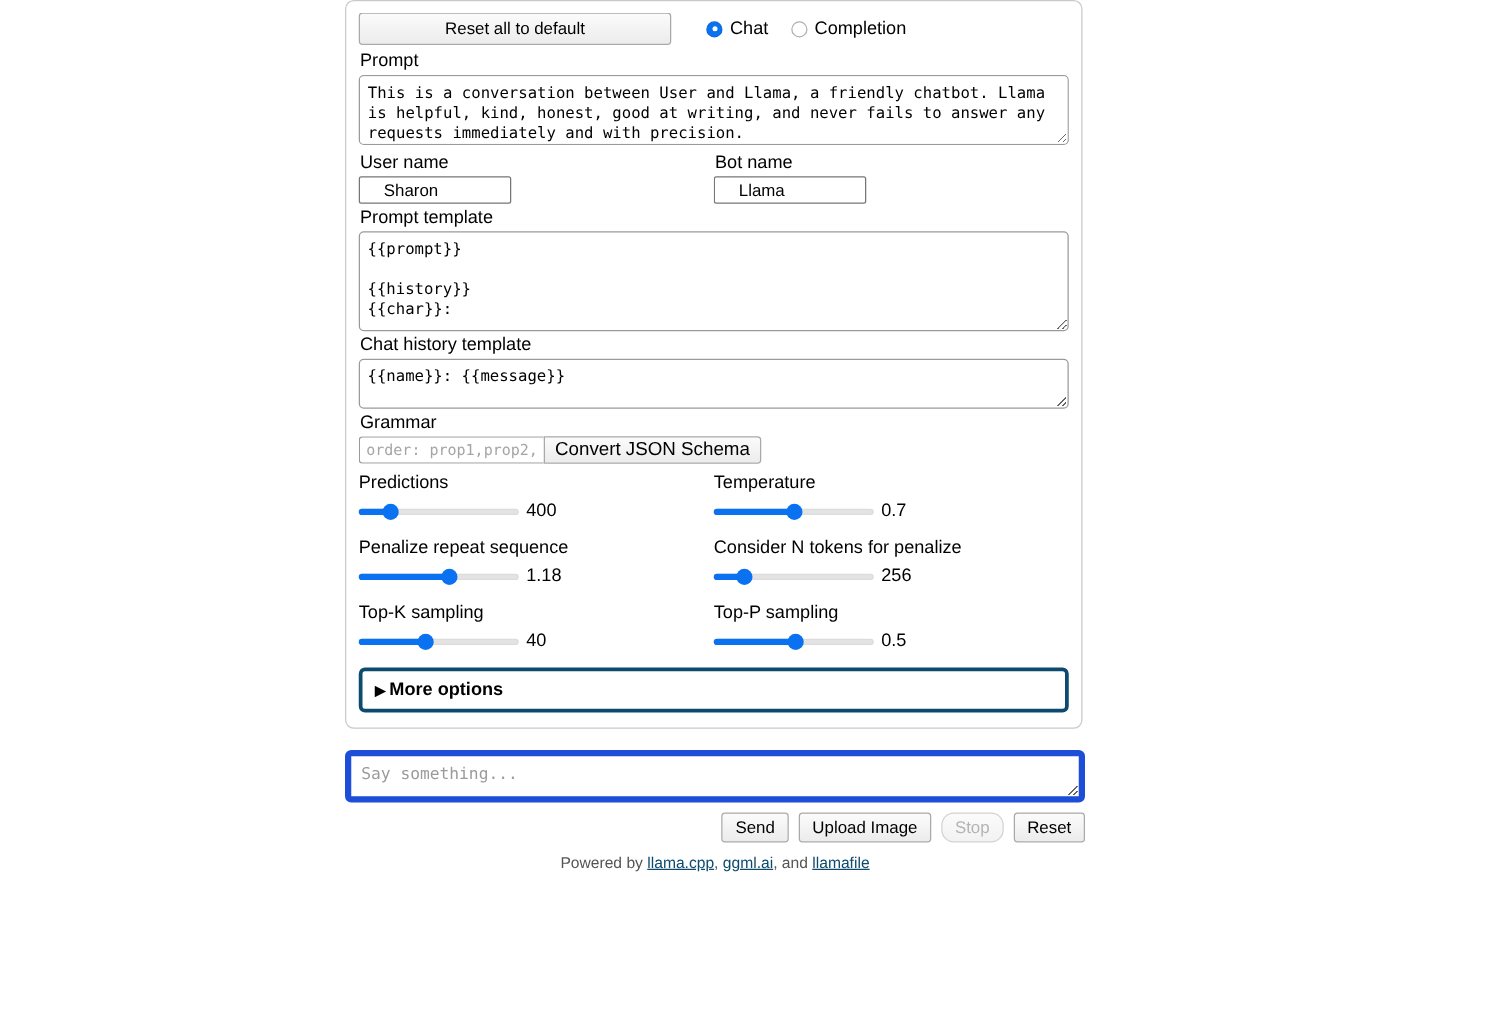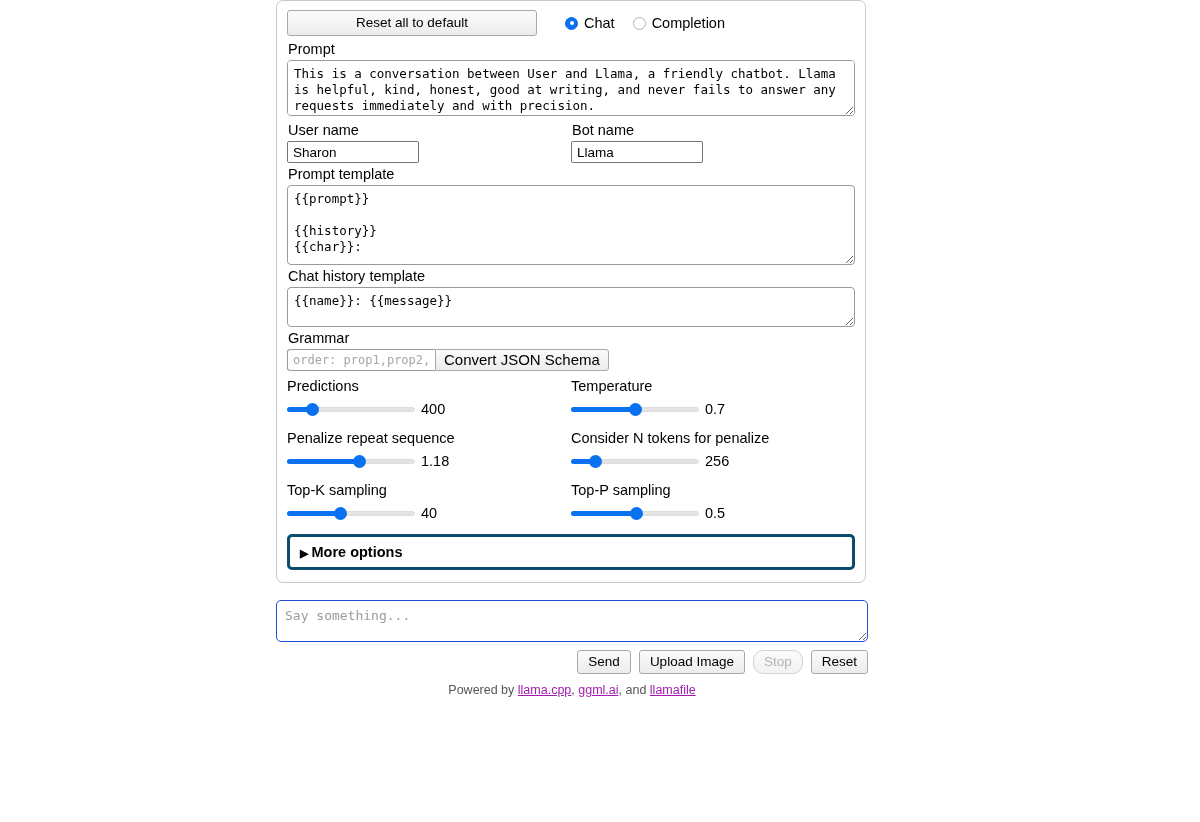--- a/index.html
+++ b/index.html
@@ -95,22 +95,22 @@
     line-height: 16px;
     outline: none;
   }
   textarea.ta { resize: vertical; }
   textarea.ta::placeholder, input.ti::placeholder { color: #a5a5a5; }
   input.name-input {
     font-family: "Liberation Sans", sans-serif;
     font-size: 13.5px;
     border: 1px solid #767676;
     border-radius: 2px;
-    padding: 3px 5px;
-    width: 132px;
+    padding: 3px 19px;
+    width: 122px;
     height: 22px;
     display: block;
     background: #fff;
     outline: none;
   }
 
   .ta-prompt { height: 56px; }
   .ta-template { height: 80px; }
   .ta-history { height: 40px; padding-top: 4px; }
   .ta-grammar { height: 80px; }
@@ -204,21 +204,21 @@
   .tri { font-size: 11px; margin-right: 3px; }
 
   
   .chat-area {
     margin-top: 17px;
     width: 592px;
   }
   .chat-input {
     font-family: "DejaVu Sans Mono", monospace;
     font-size: 13px;
-    border: 1px solid #1d4ed8;
+    border: 5px solid #1d4ed8;
     border-radius: 5px;
     background: #fff;
     padding: 7px 8px;
     width: 592px;
     height: 42px;
     resize: vertical;
     display: block;
     outline: none;
     color: #000;
   }
@@ -244,21 +244,21 @@
   }
 
   .footer {
     text-align: center;
     font-size: 12.5px;
     color: #555;
     margin-top: 9px;
     width: 592px;
   }
   .footer a {
-    color: #a21caf;
+    color: #0c4a6e;
     text-decoration: underline;
   }
 </style>
 </head>
 <body>
 
 <div class="page">
   <div class="center-col">
 
     <div class="panel">

